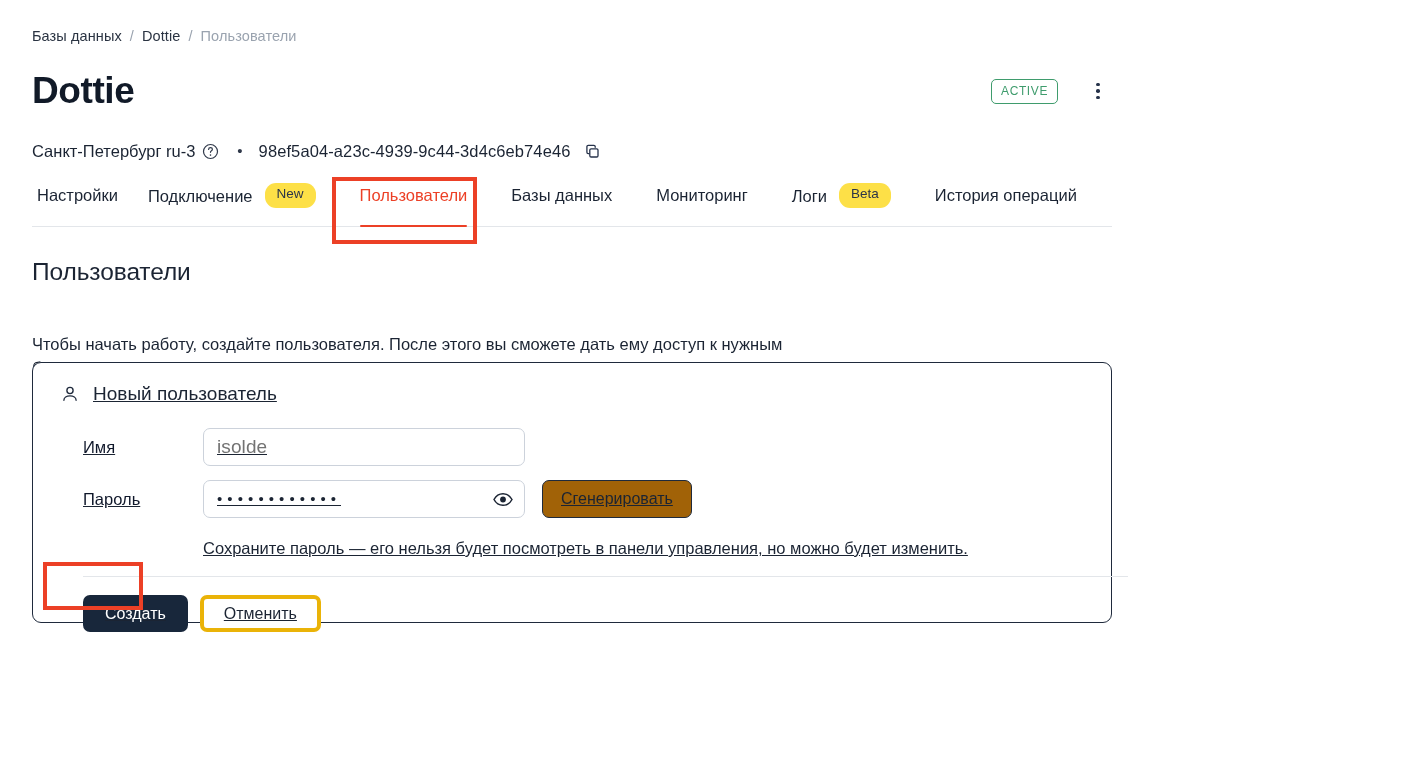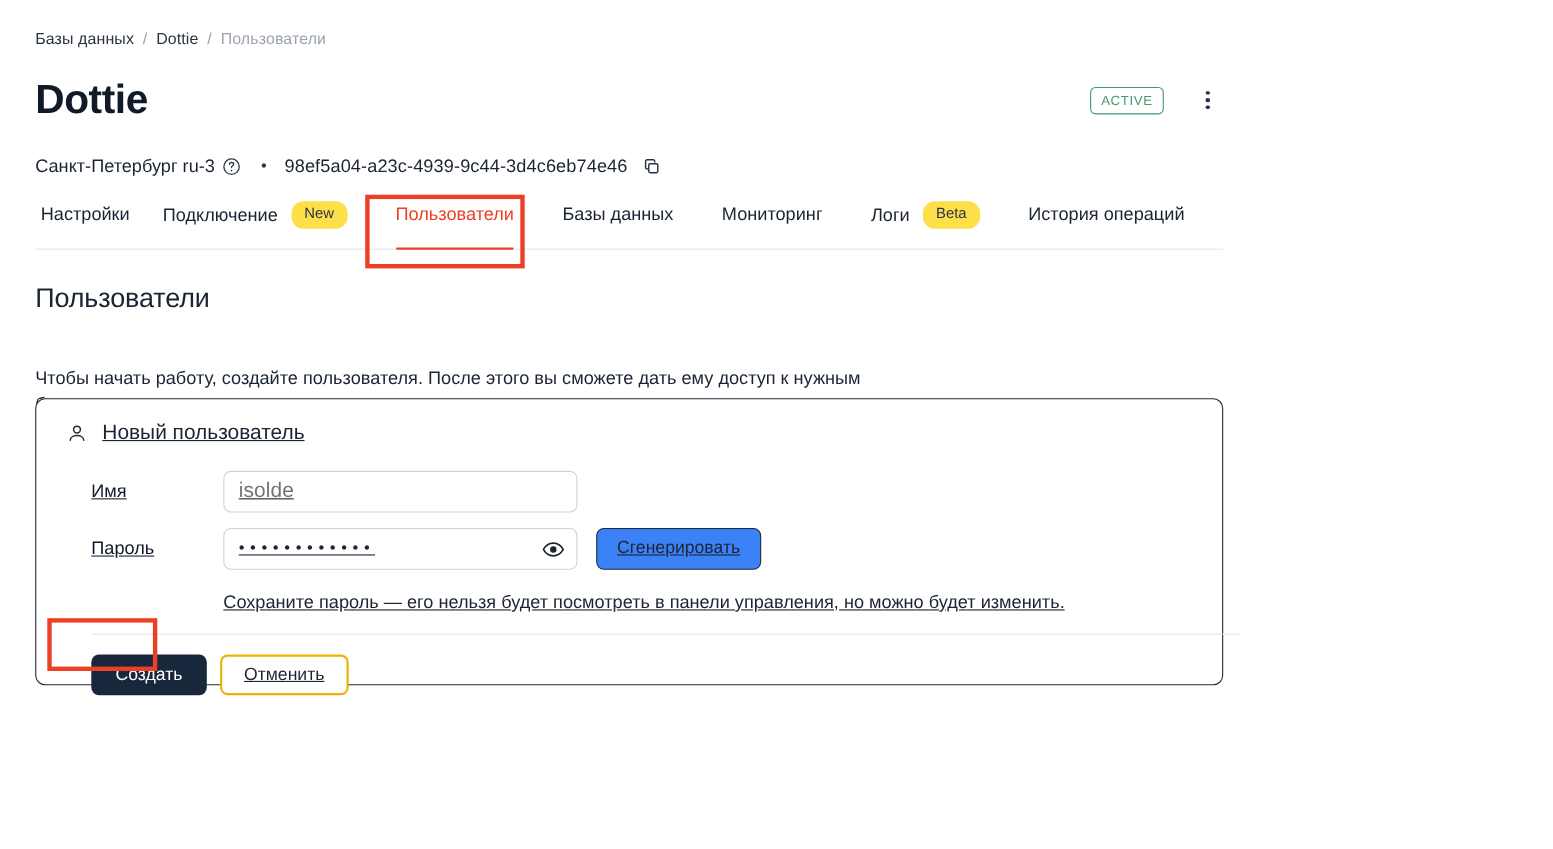--- a/index.html
+++ b/index.html
@@ -296,21 +296,21 @@
     background: none;
     border: none;
     padding: 0;
   }
   .gen-btn {
     margin-left: 17px;
     height: 38px;
     padding: 0 18px;
     border: 1px solid #1f2a3c;
     border-radius: 7px;
-    background: #3b82f6;
+    background: #a16207;
     font-family: inherit;
     font-size: 16px;
     color: #1b2433;
     cursor: pointer;
     white-space: nowrap;
   }
 
   .hint {
     padding-left: 170px;
     margin-top: 18px;
@@ -341,21 +341,21 @@
     color: #ffffff;
     font-family: inherit;
     font-size: 16px;
     cursor: pointer;
     white-space: nowrap;
   }
   .btn-secondary {
     margin-left: 12px;
     height: 37px;
     padding: 0 20px;
-    border: 2px solid #eab308;
+    border: 4px solid #eab308;
     border-radius: 7px;
     background: #ffffff;
     color: #1b2433;
     font-family: inherit;
     font-size: 16px;
     cursor: pointer;
     white-space: nowrap;
   }
 
   

